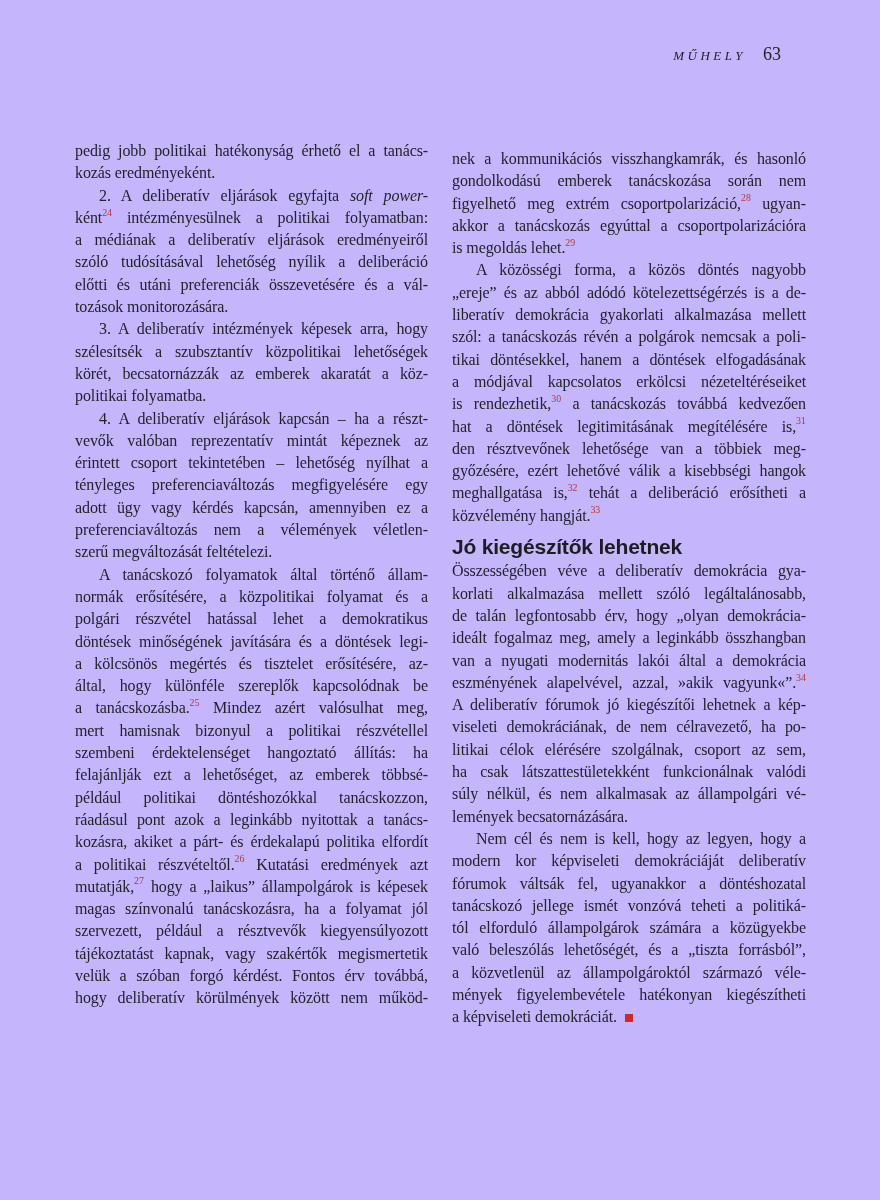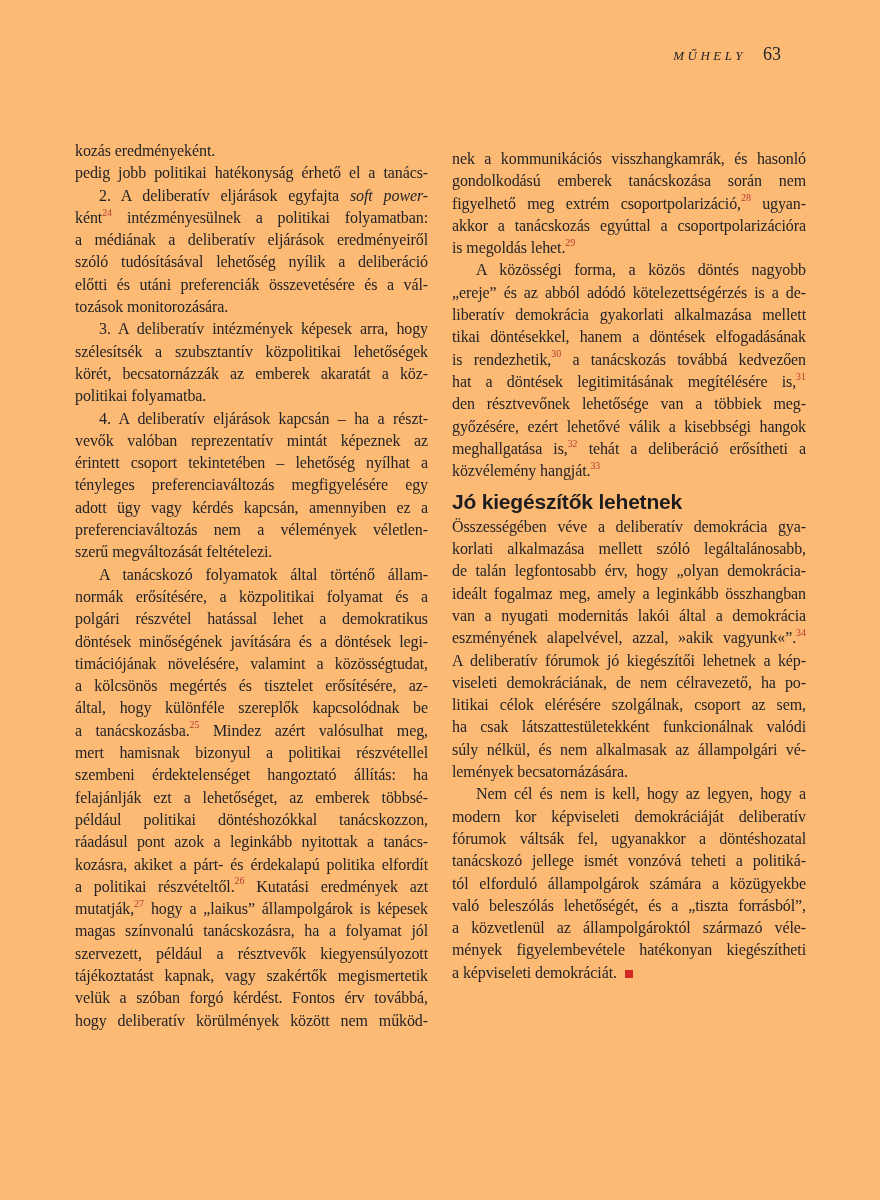--- a/index.html
+++ b/index.html
@@ -1,18 +1,18 @@
 <!DOCTYPE html>
 <html lang="hu" style="--text: #232327; --footnote: #b43a32; --end-mark: #d22923;"><head>
 <meta charset="utf-8">
 <style>
   html,body { margin:0; padding:0; background:#ffffff; }
   .page {
     position:relative; width:880px; height:1200px;
-    background:#fdba74; overflow:hidden;
+    background:#c4b5fd; overflow:hidden;
     font-family:"Liberation Serif", serif;
     color:var(--text, #232327);
   }
   .page-header {
     position:absolute; top:44px; right:99px;
     display:flex; align-items:baseline; gap:17px;
   }
   .journal-section {
     font-style:italic; font-size:13px; letter-spacing:3.5px;
     font-family:"Liberation Serif", serif;
@@ -55,22 +55,22 @@
 <body>
 
 <div class="page">
   <header class="page-header">
     <span class="journal-section">MŰHELY</span>
     <span class="page-number">63</span>
   </header>
 
   <div class="columns">
     <div class="col col-left">
+        <div class="line justify"><span class="ln">pedig jobb politikai hatékonyság érhető el a tanács-</span></div>
         <div class="line"><span class="ln">kozás eredményeként.</span></div>
-        <div class="line justify"><span class="ln">pedig jobb politikai hatékonyság érhető el a tanács-</span></div>
         <div class="line indent justify"><span class="ln">2. A deliberatív eljárások egyfajta <em>soft power-</em></span></div>
         <div class="line justify"><span class="ln">ként<sup class="fn">24</sup> intézményesülnek a politikai folyamatban:</span></div>
         <div class="line justify"><span class="ln">a médiának a deliberatív eljárások eredményeiről</span></div>
         <div class="line justify"><span class="ln">szóló tudósításával lehetőség nyílik a deliberáció</span></div>
         <div class="line justify"><span class="ln">előtti és utáni preferenciák összevetésére és a vál-</span></div>
         <div class="line"><span class="ln">tozások monitorozására.</span></div>
         <div class="line indent justify"><span class="ln">3. A deliberatív intézmények képesek arra, hogy</span></div>
         <div class="line justify"><span class="ln">szélesítsék a szubsztantív közpolitikai lehetőségek</span></div>
         <div class="line justify"><span class="ln">körét, becsatornázzák az emberek akaratát a köz-</span></div>
         <div class="line"><span class="ln">politikai folyamatba.</span></div>
@@ -78,21 +78,20 @@
         <div class="line justify"><span class="ln">vevők valóban reprezentatív mintát képeznek az</span></div>
         <div class="line justify"><span class="ln">érintett csoport tekintetében – lehetőség nyílhat a</span></div>
         <div class="line justify"><span class="ln">tényleges preferenciaváltozás megfigyelésére egy</span></div>
         <div class="line justify"><span class="ln">adott ügy vagy kérdés kapcsán, amennyiben ez a</span></div>
         <div class="line justify"><span class="ln">preferenciaváltozás nem a vélemények véletlen-</span></div>
         <div class="line"><span class="ln">szerű megváltozását feltételezi.</span></div>
         <div class="line indent justify"><span class="ln">A tanácskozó folyamatok által történő állam-</span></div>
         <div class="line justify"><span class="ln">normák erősítésére, a közpolitikai folyamat és a</span></div>
         <div class="line justify"><span class="ln">polgári részvétel hatással lehet a demokratikus</span></div>
         <div class="line justify"><span class="ln">döntések minőségének javítására és a döntések legi-</span></div>
-        <div class="line justify"><span class="ln">timációjának növelésére, valamint a közösségtudat,</span></div>
         <div class="line justify"><span class="ln">a kölcsönös megértés és tisztelet erősítésére, az-</span></div>
         <div class="line justify"><span class="ln">által, hogy különféle szereplők kapcsolódnak be</span></div>
         <div class="line justify"><span class="ln">a tanácskozásba.<sup class="fn">25</sup> Mindez azért valósulhat meg,</span></div>
         <div class="line justify"><span class="ln">mert hamisnak bizonyul a politikai részvétellel</span></div>
         <div class="line justify"><span class="ln">szembeni érdektelenséget hangoztató állítás: ha</span></div>
         <div class="line justify"><span class="ln">felajánlják ezt a lehetőséget, az emberek többsé-</span></div>
         <div class="line justify"><span class="ln">például politikai döntéshozókkal tanácskozzon,</span></div>
         <div class="line justify"><span class="ln">ráadásul pont azok a leginkább nyitottak a tanács-</span></div>
         <div class="line justify"><span class="ln">kozásra, akiket a párt- és érdekalapú politika elfordít</span></div>
         <div class="line justify"><span class="ln">a politikai részvételtől.<sup class="fn">26</sup> Kutatási eredmények azt</span></div>
@@ -105,21 +104,23 @@
       </div>
     <div class="col col-right">
         <div class="line justify"><span class="ln">nek a kommunikációs visszhangkamrák, és hasonló</span></div>
         <div class="line justify"><span class="ln">gondolkodású emberek tanácskozása során nem</span></div>
         <div class="line justify"><span class="ln">figyelhető meg extrém csoportpolarizáció,<sup class="fn">28</sup> ugyan-</span></div>
         <div class="line justify"><span class="ln">akkor a tanácskozás egyúttal a csoportpolarizációra</span></div>
         <div class="line"><span class="ln">is megoldás lehet.<sup class="fn">29</sup></span></div>
         <div class="line indent justify"><span class="ln">A közösségi forma, a közös döntés nagyobb</span></div>
         <div class="line justify"><span class="ln">„ereje” és az abból adódó kötelezettségérzés is a de-</span></div>
         <div class="line justify"><span class="ln">liberatív demokrácia gyakorlati alkalmazása mellett</span></div>
+        <div class="line justify"><span class="ln">szól: a tanácskozás révén a polgárok nemcsak a poli-</span></div>
         <div class="line justify"><span class="ln">tikai döntésekkel, hanem a döntések elfogadásának</span></div>
+        <div class="line justify"><span class="ln">a módjával kapcsolatos erkölcsi nézeteltéréseiket</span></div>
         <div class="line justify"><span class="ln">is rendezhetik,<sup class="fn">30</sup> a tanácskozás továbbá kedvezően</span></div>
         <div class="line justify"><span class="ln">hat a döntések legitimitásának megítélésére is,<sup class="fn">31</sup></span></div>
         <div class="line justify"><span class="ln">den résztvevőnek lehetősége van a többiek meg-</span></div>
         <div class="line justify"><span class="ln">győzésére, ezért lehetővé válik a kisebbségi hangok</span></div>
         <div class="line justify"><span class="ln">meghallgatása is,<sup class="fn">32</sup> tehát a deliberáció erősítheti a</span></div>
         <div class="line"><span class="ln">közvélemény hangját.<sup class="fn">33</sup></span></div>
         <div class="line heading"><span class="ln"><strong>Jó kiegészítők lehetnek</strong></span></div>
         <div class="line justify"><span class="ln">Összességében véve a deliberatív demokrácia gya-</span></div>
         <div class="line justify"><span class="ln">korlati alkalmazása mellett szóló legáltalánosabb,</span></div>
         <div class="line justify"><span class="ln">de talán legfontosabb érv, hogy „olyan demokrácia-</span></div>

